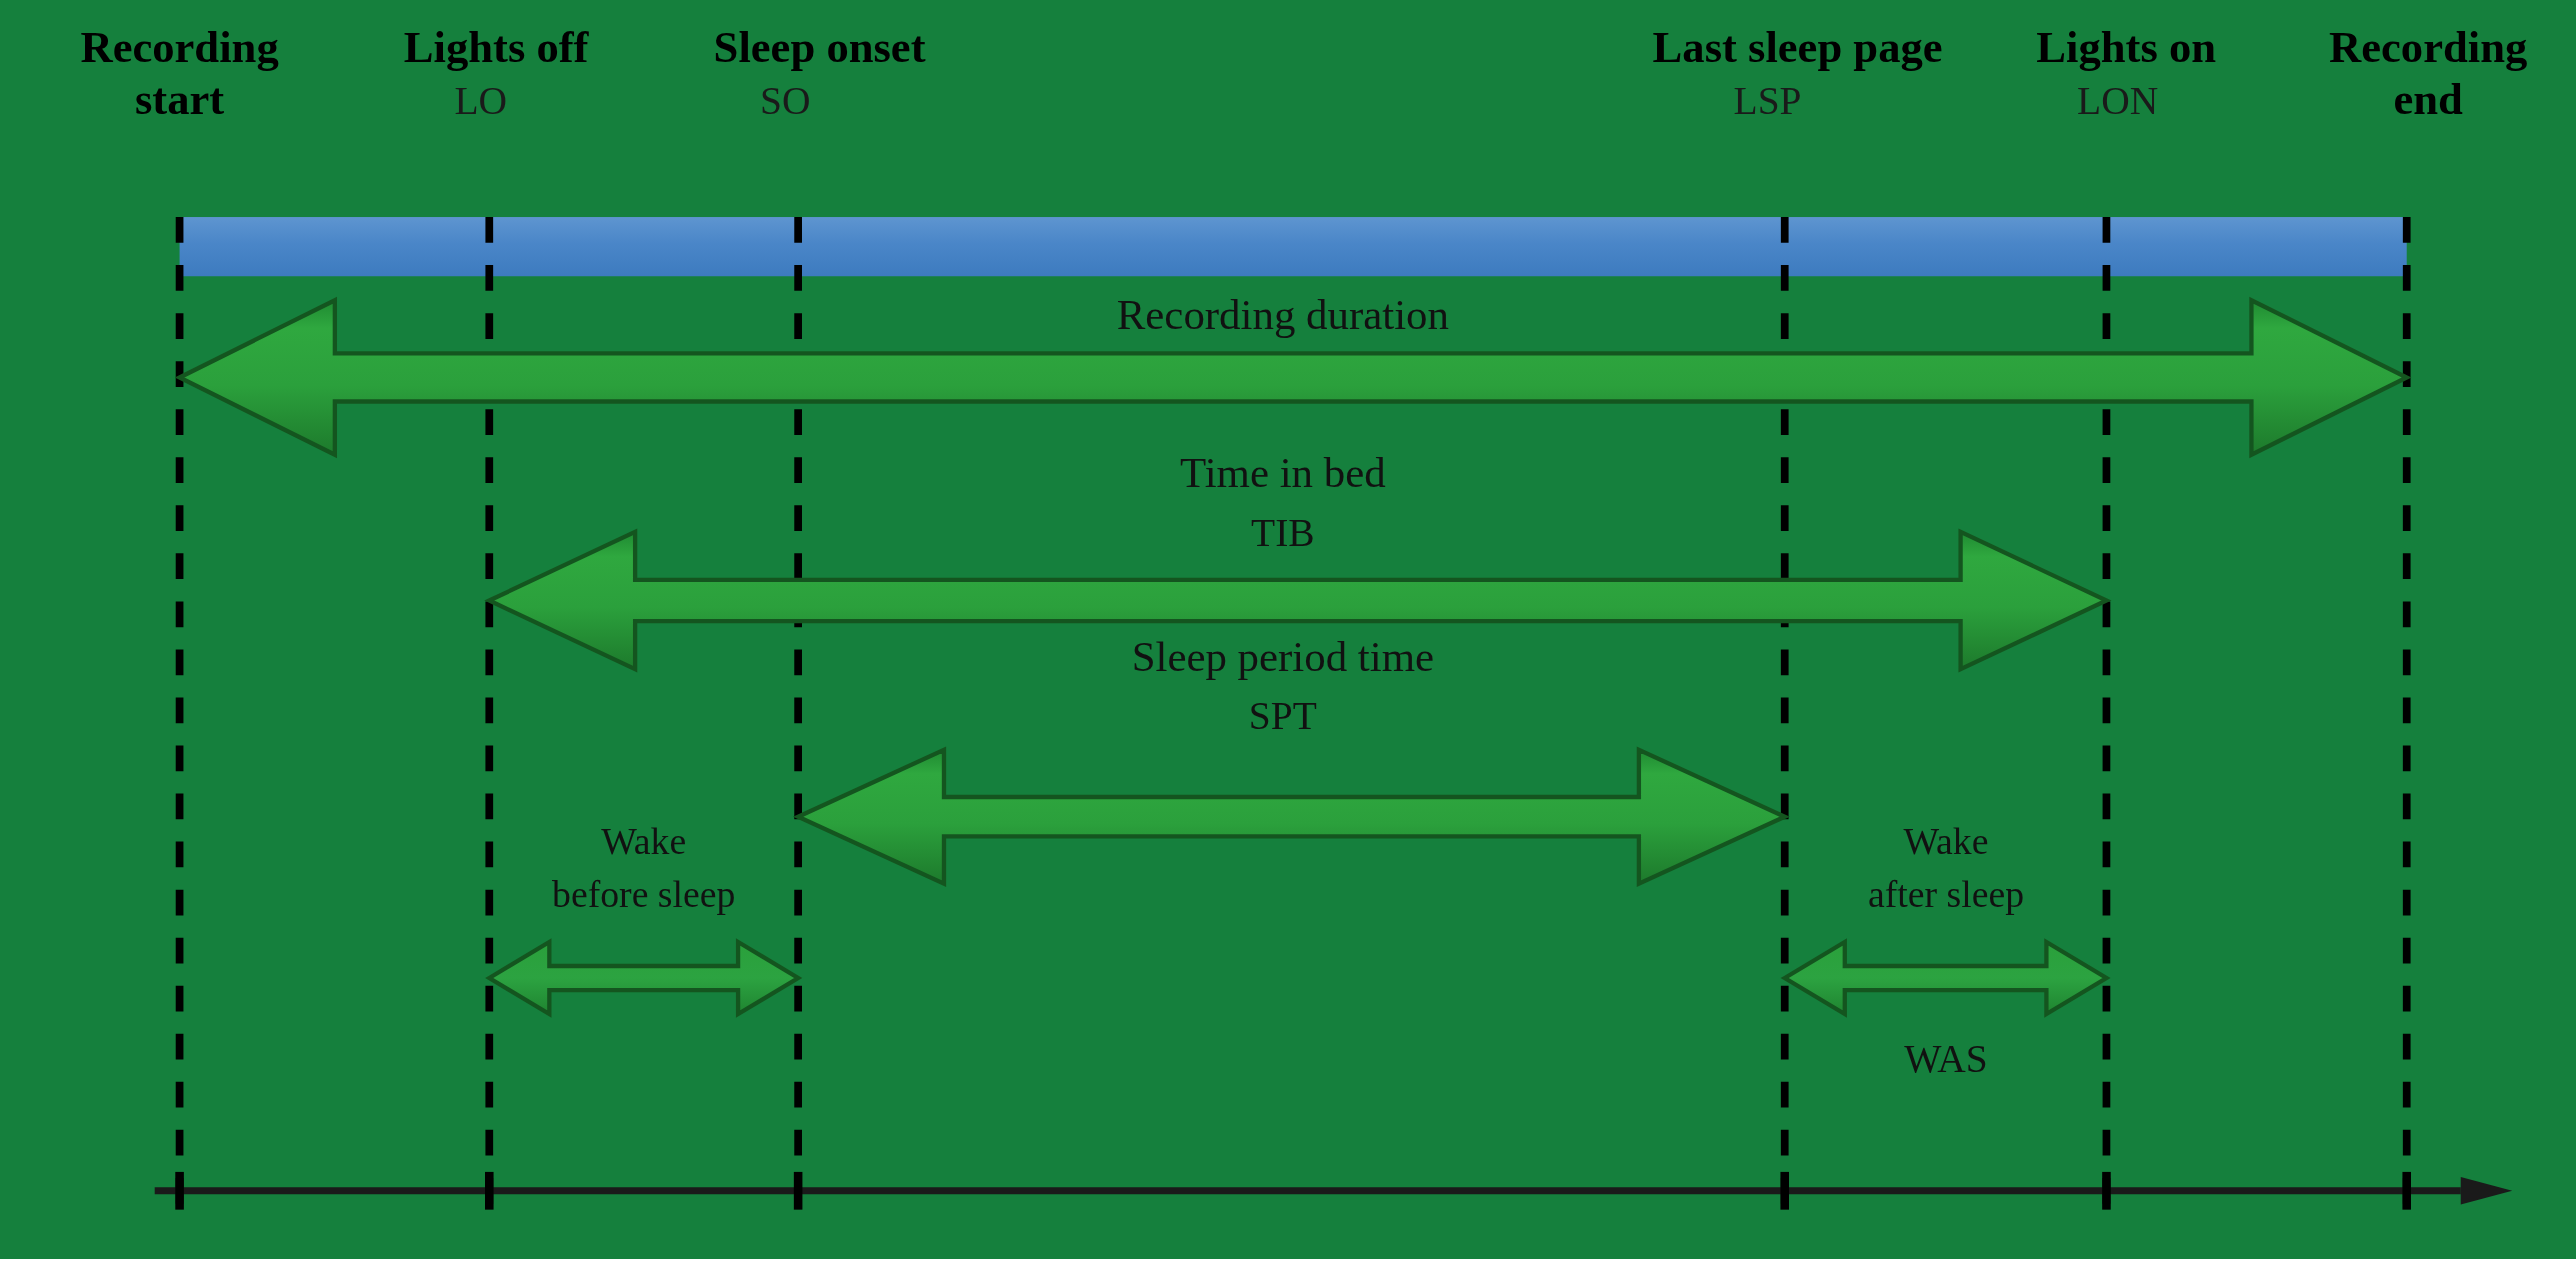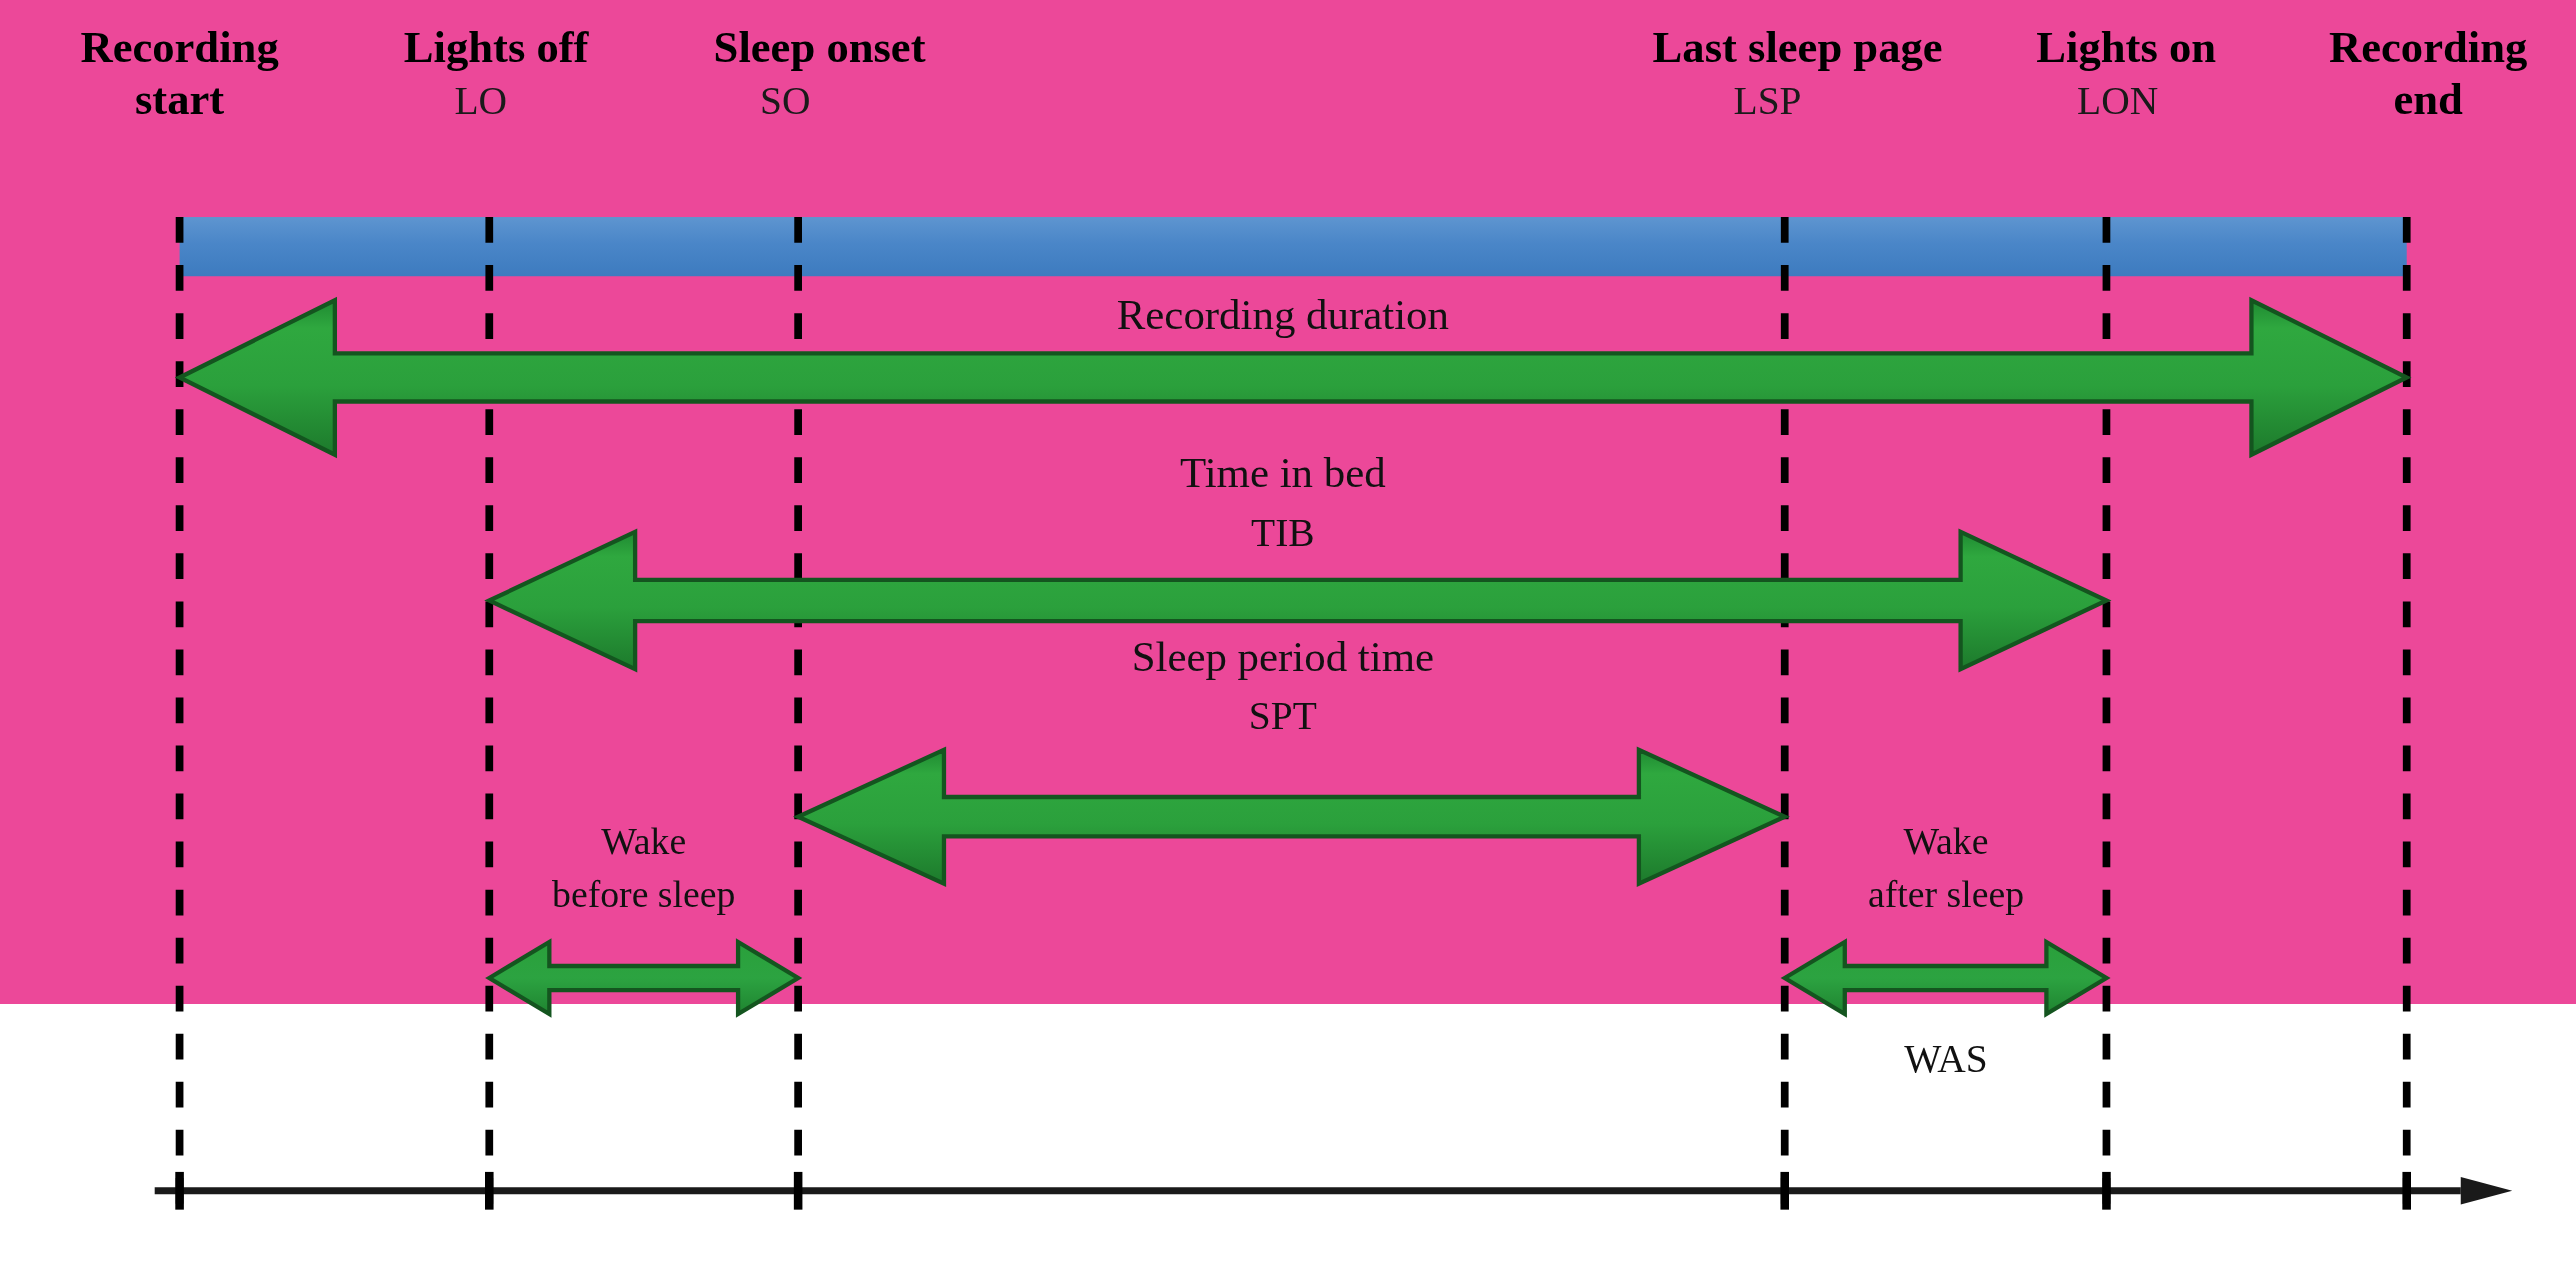--- a/index.html
+++ b/index.html
@@ -9,22 +9,22 @@
   }
   body {
     width: 2576px;
     height: 1274px;
     overflow: hidden;
     font-family: "Liberation Serif", "DejaVu Serif", serif;
   }
   #diagram-root {
     position: relative;
     width: 2576px;
-    height: 1004px;
-    background: #ec4899;
+    height: 1259px;
+    background: #15803d;
   }
   svg.canvas {
     position: absolute;
     top: 0;
     left: 0;
     width: 2576px;
     height: 1274px;
     display: block;
   }
   .evt-title {

